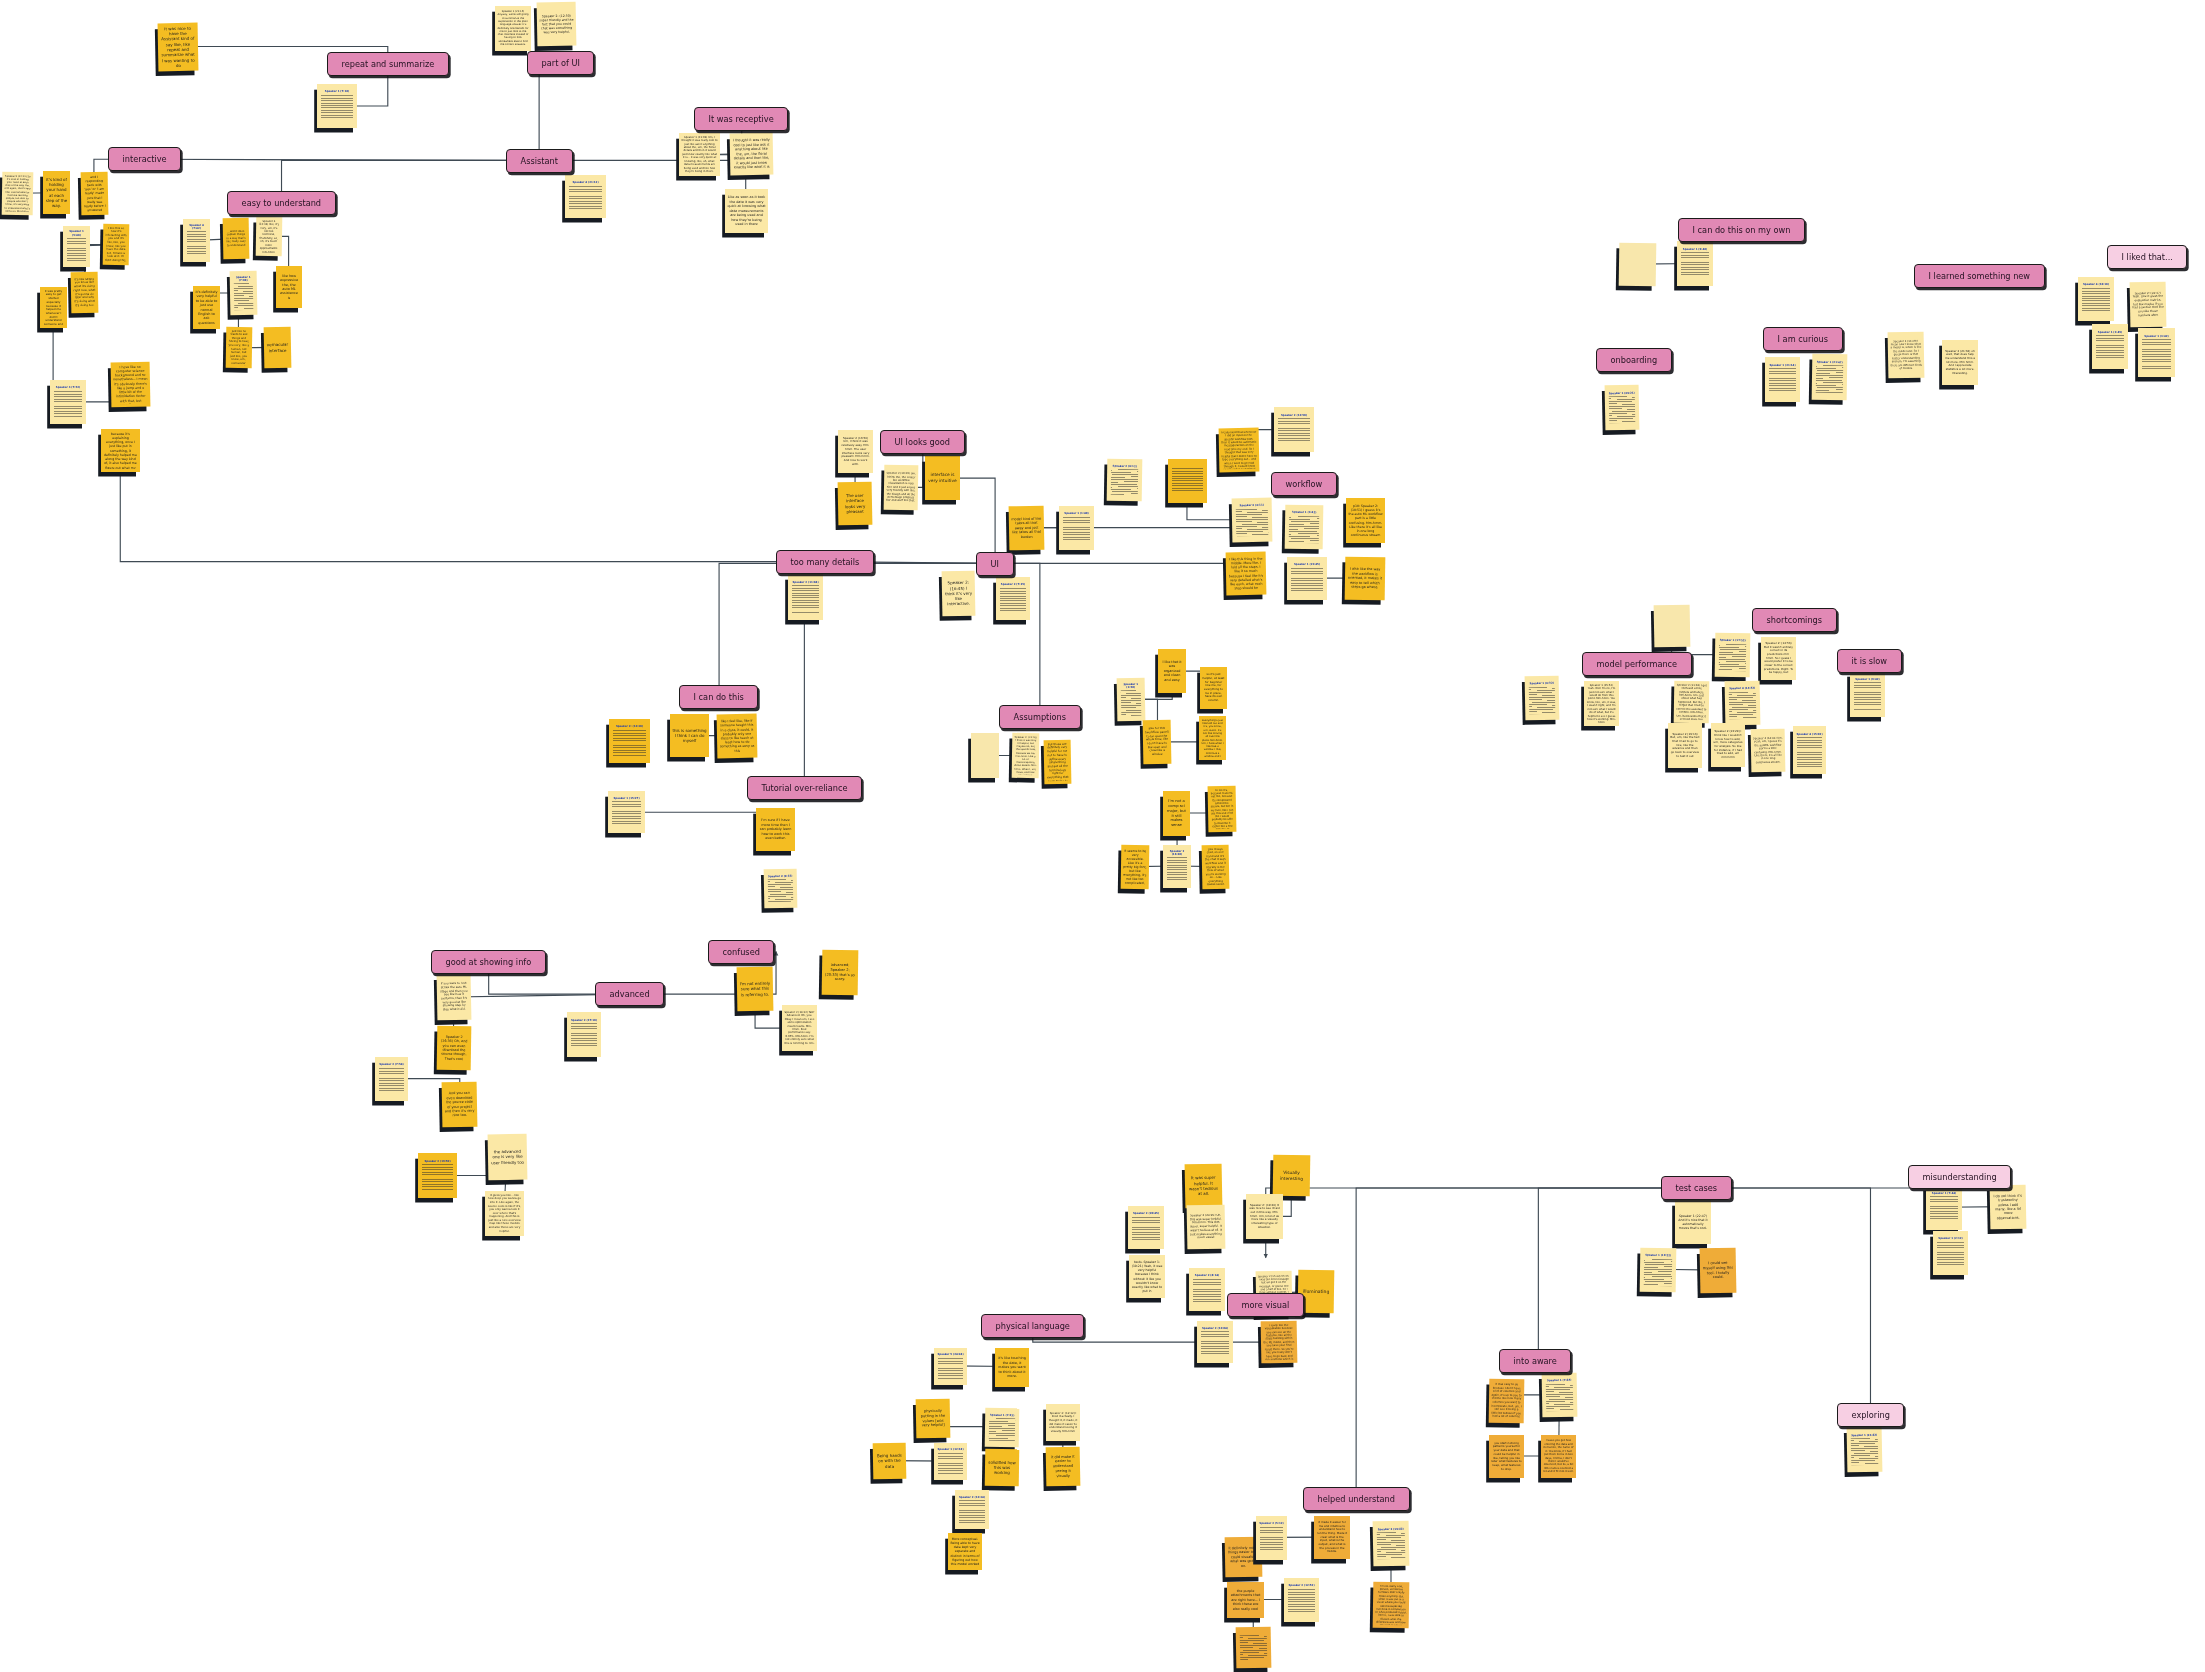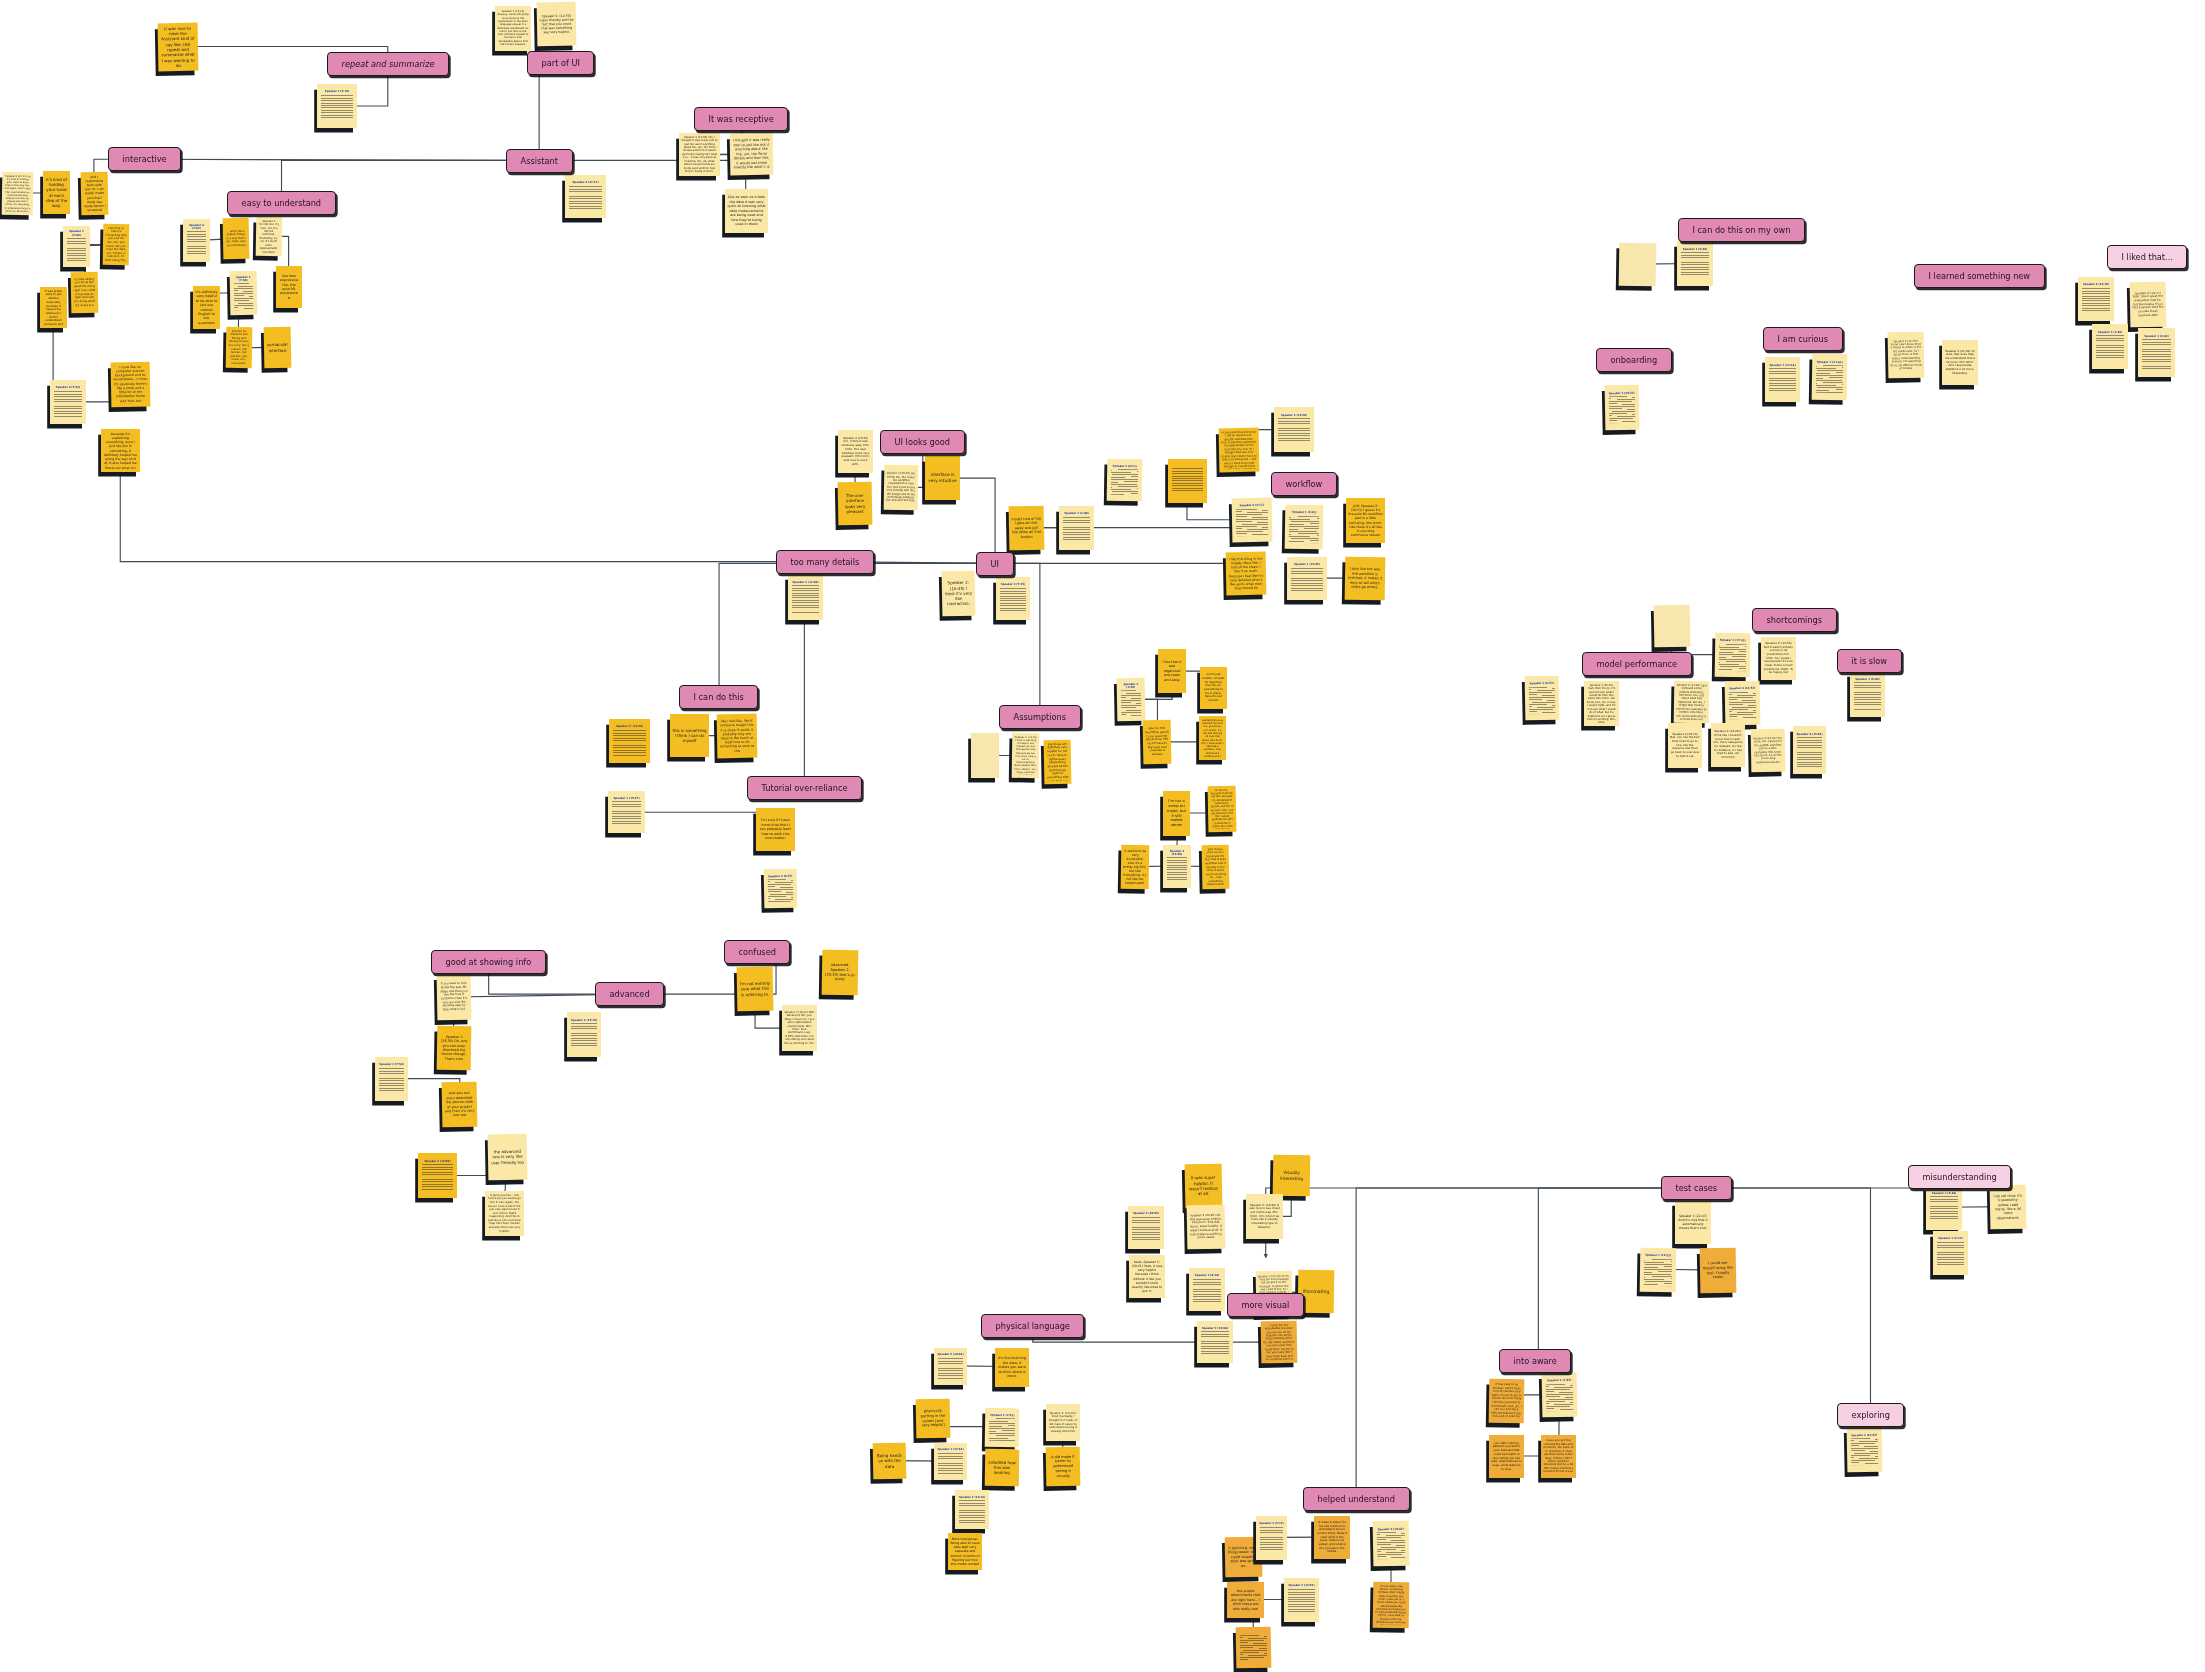--- a/index.html
+++ b/index.html
@@ -108,21 +108,21 @@
         <path d="M2751,2461 L2658,2461 L2658,2472" class="edge" marker-end="url(#arr)"></path>
         <path d="M2751,2461 L2750,2569" class="edge" marker-end="url(#arr)"></path>
         <path d="M2750,2569 L2657,2569" class="edge" marker-end="url(#arr)"></path>
         <path d="M3300,2495 L3289,2495 L3289,2558" class="edge" marker-end="url(#arr)"></path>
         <path d="M2242.5,2712.5 L2350,2712" class="edge" marker-end="url(#arr)"></path>
         <path d="M2454,2723 L2454,2832" class="edge" marker-end="url(#arr)"></path>
         <path d="M2296,2822 L2211,2822 L2211,2906" class="edge" marker-end="url(#arr)"></path>
         <path d="M3056,1155 L2949,1155 L2949,1105" class="edge" marker-end="url(#arr)"></path>
       </g>
   </svg>
-<div class="label" style="left: 327px; top: 52px; font-style: italic;"><span>repeat and summarize</span></div>
+<div class="label" style="left: 327px; top: 52px;"><span>repeat and summarize</span></div>
     <div class="label" style="left: 527px; top: 51px;"><span>part of UI</span></div>
     <div class="label" style="left: 108px; top: 147px;"><span>interactive</span></div>
     <div class="label" style="left: 506px; top: 149px;"><span>Assistant</span></div>
     <div class="label" style="left: 227px; top: 191px;"><span>easy to understand</span></div>
     <div class="label" style="left: 694px; top: 107px;"><span>It was receptive</span></div>
     <div class="label" style="left: 880px; top: 430px;"><span>UI looks good</span></div>
     <div class="label" style="left: 1271px; top: 472px;"><span>workflow</span></div>
     <div class="label" style="left: 976px; top: 552px;"><span>UI</span></div>
     <div class="label" style="left: 776px; top: 550px;"><span>too many details</span></div>
     <div class="label" style="left: 679px; top: 685px;"><span>I can do this</span></div>
@@ -131,21 +131,21 @@
     <div class="label" style="left: 1678px; top: 218px;"><span>I can do this on my own</span></div>
     <div class="label" style="left: 1596px; top: 348px;"><span>onboarding</span></div>
     <div class="label" style="left: 1763px; top: 327px;"><span>I am curious</span></div>
     <div class="label" style="left: 1914px; top: 264px;"><span>I learned something new</span></div>
     <div class="label light" style="left: 2107px; top: 245px;"><span>I liked that...</span></div>
     <div class="label" style="left: 1752px; top: 608px;"><span>shortcomings</span></div>
     <div class="label" style="left: 1582px; top: 652px;"><span>model performance</span></div>
     <div class="label" style="left: 1837px; top: 649px;"><span>it is slow</span></div>
     <div class="label" style="left: 431px; top: 950px;"><span>good at showing info</span></div>
     <div class="label" style="left: 595px; top: 982px;"><span>advanced</span></div>
-    <div class="label" style="left: 724px; top: 940px;"><span>confused</span></div>
+    <div class="label" style="left: 708px; top: 940px;"><span>confused</span></div>
     <div class="label" style="left: 1227px; top: 1246px; margin-top: 47px;"><span>more visual</span></div>
     <div class="label" style="left: 981px; top: 1314px; text-align: right;"><span>physical language</span></div>
     <div class="label" style="left: 1661px; top: 1176px;"><span>test cases</span></div>
     <div class="label light" style="left: 1908px; top: 1165px;"><span>misunderstanding</span></div>
     <div class="label" style="left: 1499px; top: 1349px;"><span>into aware</span></div>
     <div class="label light" style="left: 1837px; top: 1403px;"><span>exploring</span></div>
     <div class="label" style="left: 1303px; top: 1487px;"><span>helped understand</span></div>
     <div class="note gold r1" style="left: 158px; top: 23px; width: 40px; height: 48px;">
       <div class="txt" style="font-size: 4px;">it was nice to have the Assistant kind of say like, like repeat and summarize what I was wanting to do</div>
     </div>

